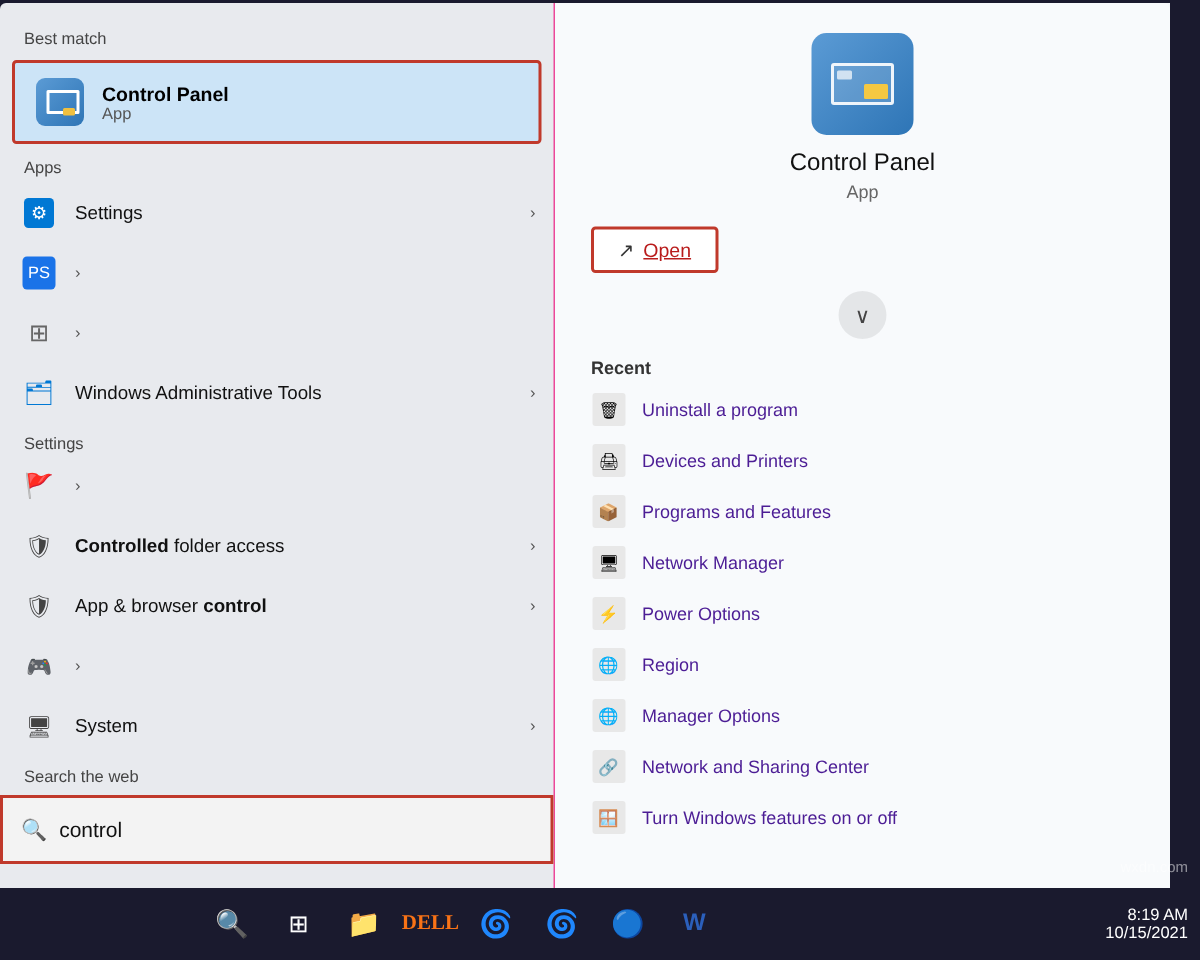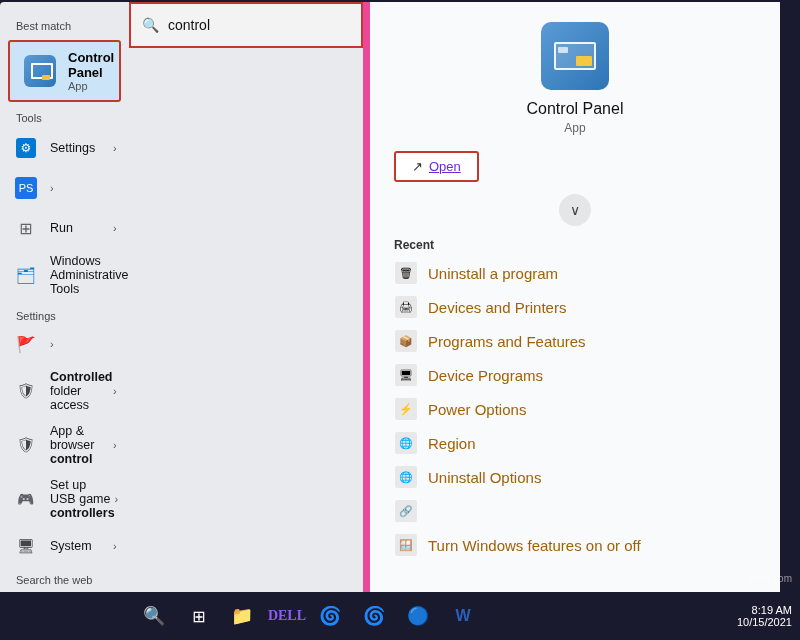--- a/index.html
+++ b/index.html
@@ -22,23 +22,23 @@
       background: rgba(240, 242, 245, 0.97);
       display: flex;
       border-radius: 4px 4px 0 0;
     }
 
     
     .left-panel {
       width: 370px;
       height: 100%;
       display: flex;
-      flex-direction: row;
-      border-right: 7px solid #ec4899;
-      padding-bottom: 0;
+      flex-direction: column;
+      border-right: 1px solid #ec4899;
+      padding-bottom: 16px;
     }
 
     .left-content {
       flex: 1;
       overflow: hidden;
       padding: 12px 0 0 0;
     }
 
     .section-label {
       font-size: 11px;
@@ -178,21 +178,21 @@
       align-self: flex-start;
       margin-left: 8px;
     }
     .open-button .open-icon {
       margin-right: 6px;
       font-size: 13px;
       color: #333;
     }
     .open-button .open-label {
       font-size: 13px;
-      color: #6d28d9;
+      color: #b91c1c;
       text-decoration: underline;
     }
 
     
     .chevron-down-btn {
       width: 32px;
       height: 32px;
       border-radius: 50%;
       background: rgba(0,0,0,0.08);
       display: flex;
@@ -228,22 +228,22 @@
     .recent-item .r-icon {
       width: 24px;
       height: 24px;
       margin-right: 10px;
       flex-shrink: 0;
       display: flex;
       align-items: center;
       justify-content: center;
     }
     .recent-item .r-label {
-      font-size: 15px;
-      color: #a16207;
+      font-size: 12px;
+      color: #4c1d95;
     }
 
     
     .taskbar {
       position: absolute;
       bottom: 0;
       left: 0;
       width: 800px;
       height: 48px;
       background: #1a1a2e;
@@ -425,42 +425,41 @@
           <div class="icon-control-panel"></div>
         </div>
         <div class="item-text">
           <div class="item-title">
             <span>Control</span> <span style="font-weight:700">Panel</span>
           </div>
           <div class="item-subtitle">App</div>
         </div>
       </div>
 
-      <div class="section-label">Tools</div>
+      <div class="section-label">Apps</div>
 
       <div class="menu-item">
         <div class="item-icon-small">
           <div class="icon-gear">⚙</div>
         </div>
         <span class="item-label">Settings</span>
         <span class="chevron">›</span>
       </div>
 
       <div class="menu-item">
         <div class="item-icon-small">
           <div class="icon-firmware">PS</div>
         </div>
         <span class="chevron">›</span>
       </div>
 
       <div class="menu-item">
         <div class="item-icon-small">
           <span style="font-size:16px;color:#666">⊞</span>
         </div>
-        <span class="item-label">Run</span>
         <span class="chevron">›</span>
       </div>
 
       <div class="menu-item">
         <div class="item-icon-small">
           <span style="font-size:16px;color:#0078d4">🗂</span>
         </div>
         <span class="item-label">Windows Administrative Tools</span>
         <span class="chevron">›</span>
       </div>
@@ -491,23 +490,20 @@
         <span class="item-label">
           App &amp; browser <span class="bold">control</span>
         </span>
         <span class="chevron">›</span>
       </div>
 
       <div class="menu-item">
         <div class="item-icon-small">
           <span class="icon-usb">🎮</span>
         </div>
-        <span class="item-label">
-          Set up USB game <span class="bold">controllers</span>
-        </span>
         <span class="chevron">›</span>
       </div>
 
       <div class="menu-item">
         <div class="item-icon-small">
           <span class="icon-pc">🖥</span>
         </div>
         <span class="item-label">System</span>
         <span class="chevron">›</span>
       </div>
@@ -567,44 +563,45 @@
       <div class="recent-item">
         <div class="r-icon">
           <div class="r-icon-img" style="background:#e8e8e8;">📦</div>
         </div>
         <span class="r-label">Programs and Features</span>
       </div>
       <div class="recent-item">
         <div class="r-icon">
           <div class="r-icon-img" style="background:#e8e8e8;">🖥</div>
         </div>
-        <span class="r-label">Device Programs</span>
+        <span class="r-label">Network Manager</span>
       </div>
       <div class="recent-item">
         <div class="r-icon">
           <div class="r-icon-img" style="background:#e8e8e8;">⚡</div>
         </div>
         <span class="r-label">Power Options</span>
       </div>
       <div class="recent-item">
         <div class="r-icon">
           <div class="r-icon-img" style="background:#e8e8e8;">🌐</div>
         </div>
         <span class="r-label">Region</span>
       </div>
       <div class="recent-item">
         <div class="r-icon">
           <div class="r-icon-img" style="background:#e8e8e8;">🌐</div>
         </div>
-        <span class="r-label">Uninstall Options</span>
+        <span class="r-label">Manager Options</span>
       </div>
       <div class="recent-item">
         <div class="r-icon">
           <div class="r-icon-img" style="background:#e8e8e8;">🔗</div>
         </div>
+        <span class="r-label">Network and Sharing Center</span>
       </div>
       <div class="recent-item">
         <div class="r-icon">
           <div class="r-icon-img" style="background:#e8e8e8;">🪟</div>
         </div>
         <span class="r-label">Turn Windows features on or off</span>
       </div>
     </div>
   </div>
 </div>
@@ -614,21 +611,21 @@
     <div class="taskbar-icon">
       <span style="color:white;font-size:18px">🔍</span>
     </div>
     <div class="taskbar-icon">
       <span style="color:white;font-size:16px">⊞</span>
     </div>
     <div class="taskbar-icon">
       <span style="color:#f5c842;font-size:18px">📁</span>
     </div>
     <div class="taskbar-icon">
-      <span style="color:#8b5cf6;font-size:14px;font-weight:bold;font-family:serif">DELL</span>
+      <span style="color:#f97316;font-size:14px;font-weight:bold;font-family:serif">DELL</span>
     </div>
     <div class="taskbar-icon">
       <span style="color:#0078d4;font-size:18px">🌀</span>
     </div>
     <div class="taskbar-icon">
       <span style="color:#00b050;font-size:18px">🌀</span>
     </div>
     <div class="taskbar-icon">
       <span style="font-size:18px">🔵</span>
     </div>

